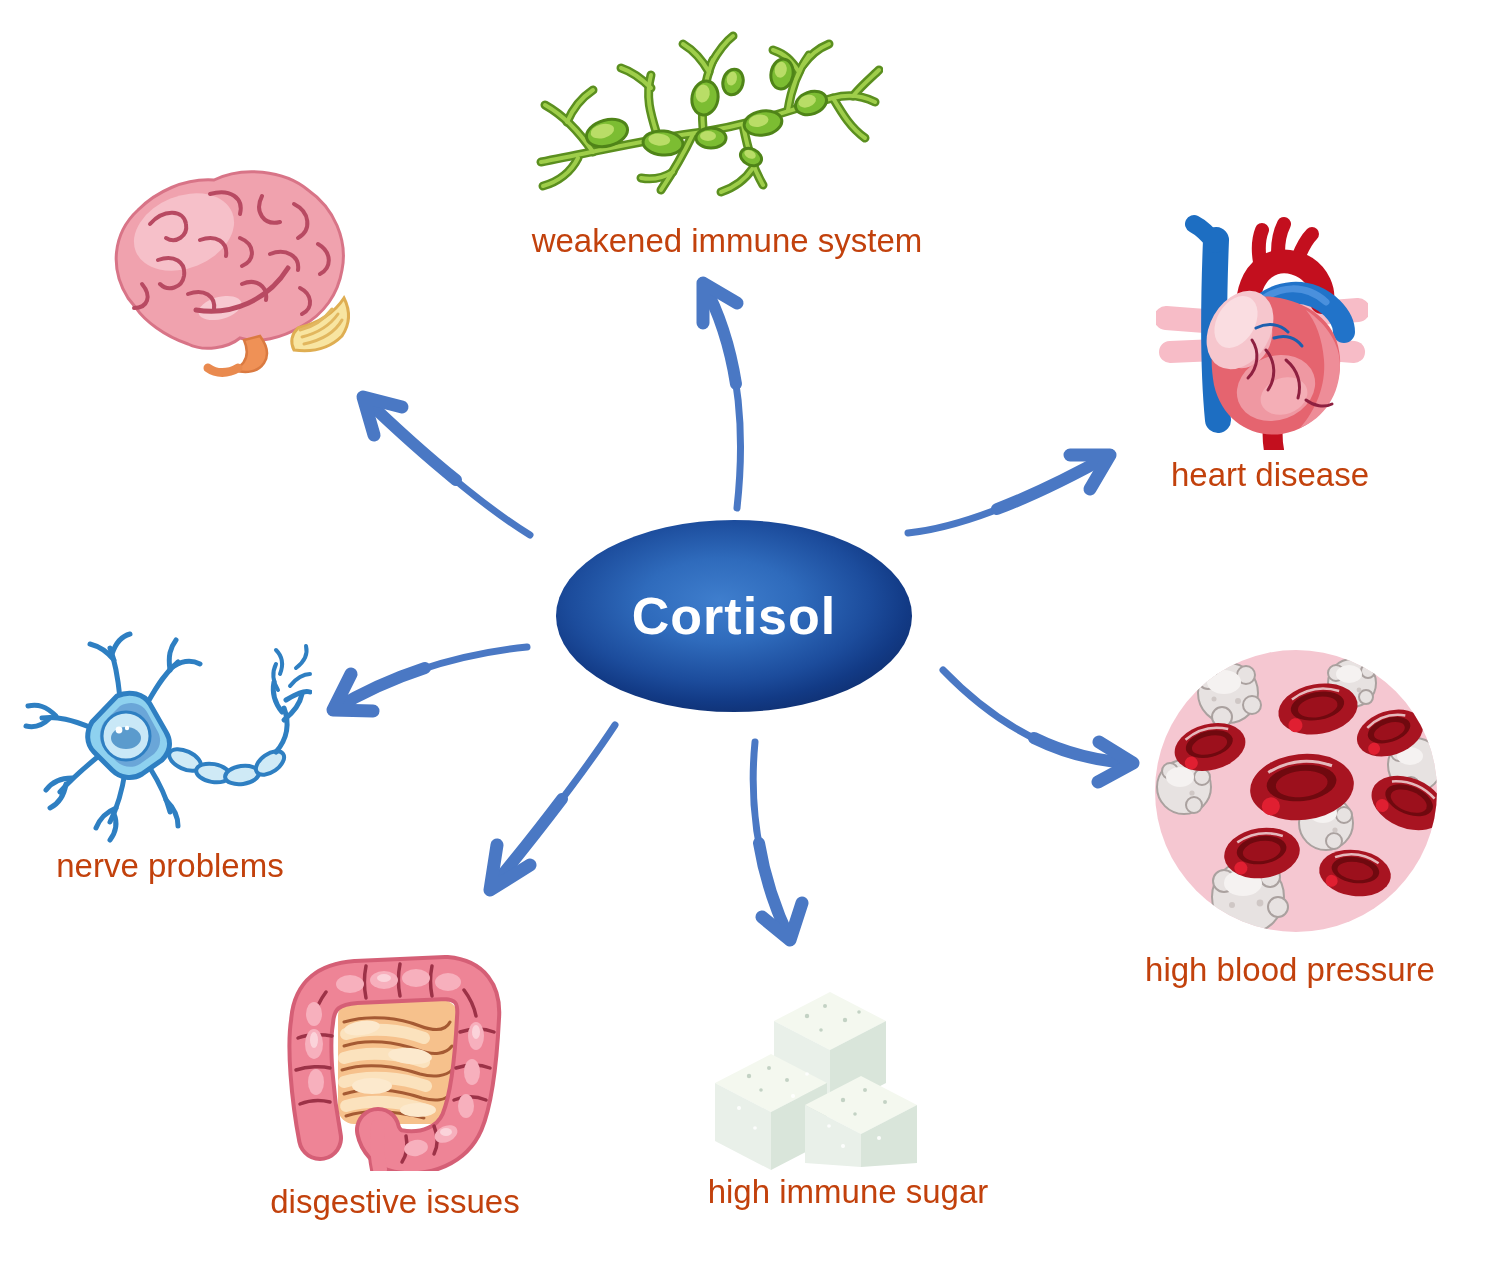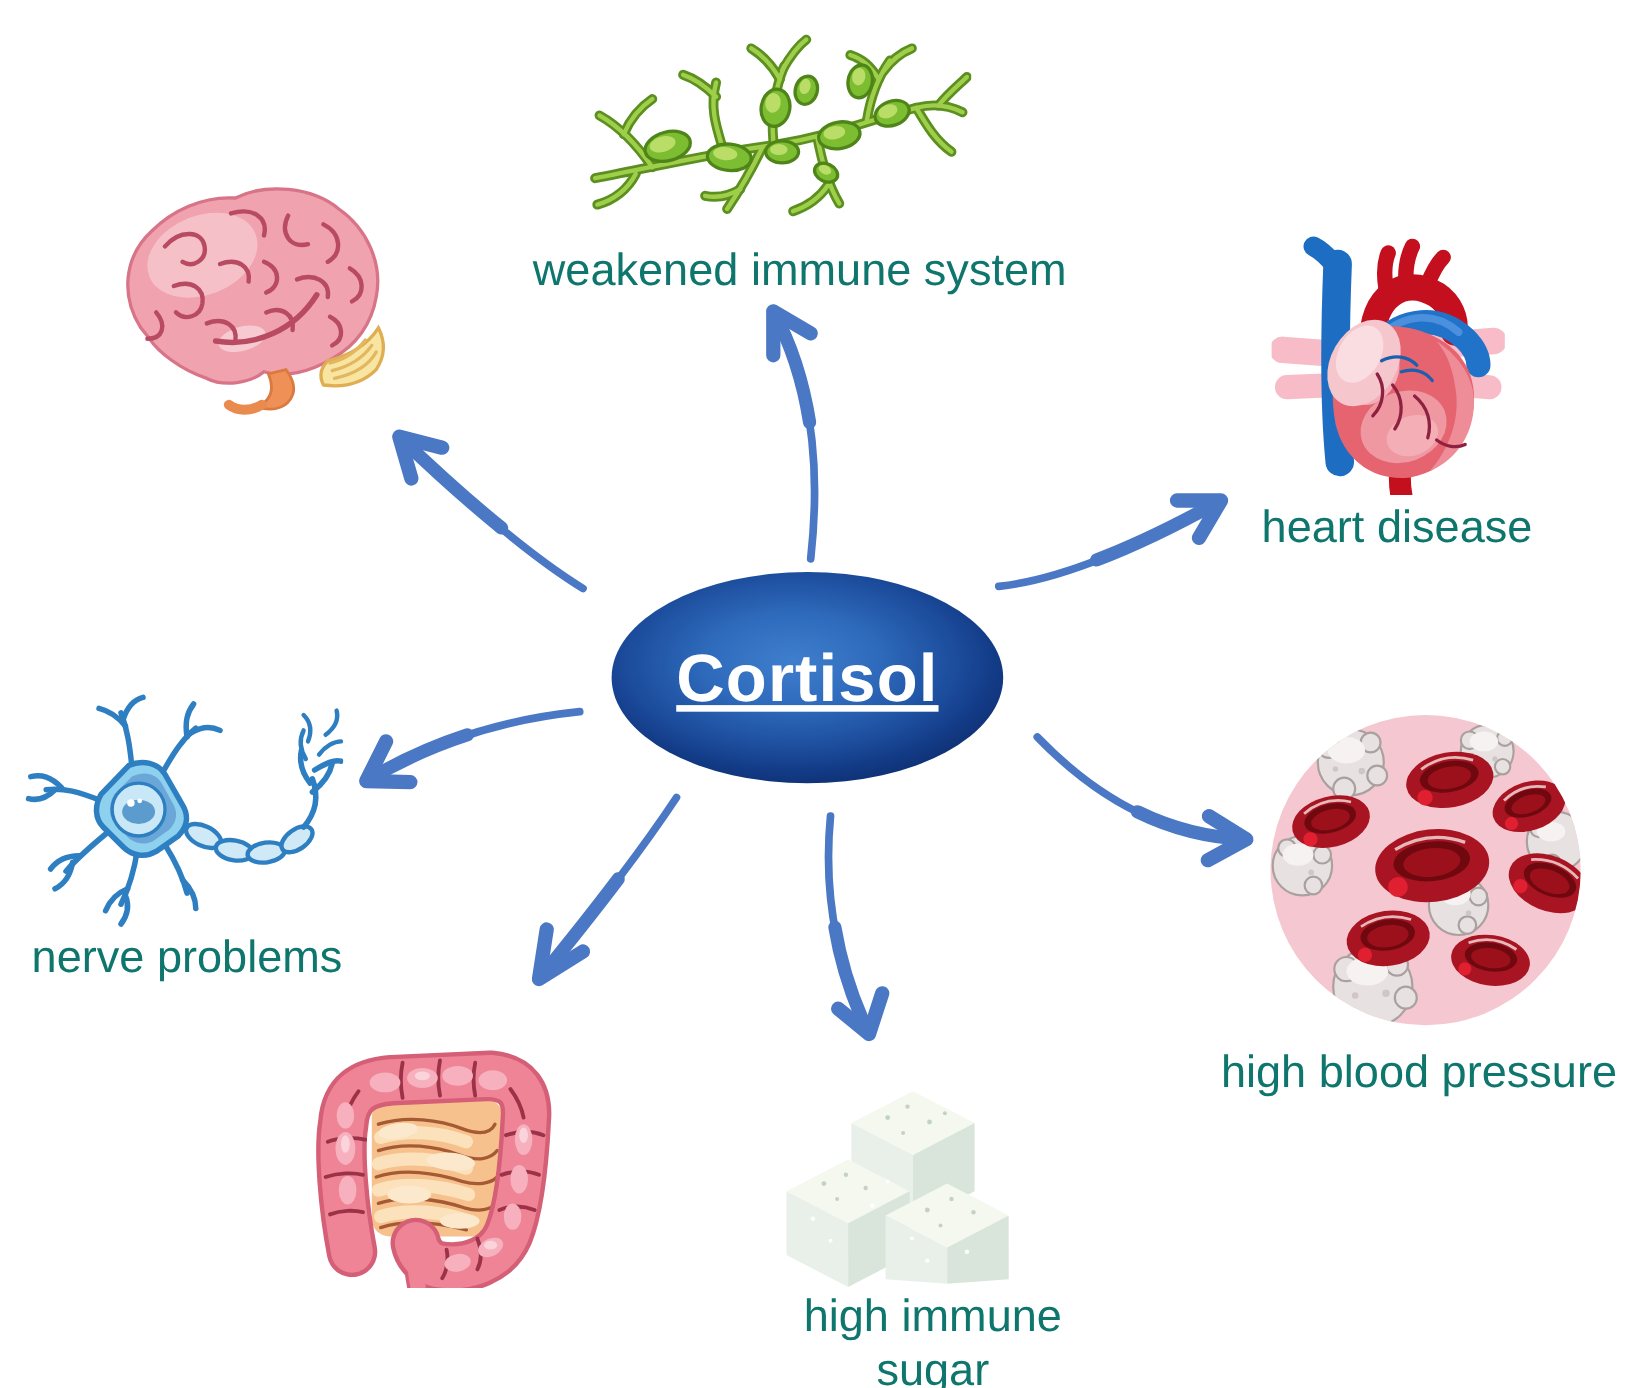--- a/index.html
+++ b/index.html
@@ -1,30 +1,30 @@
 <!DOCTYPE html>
 <html><head>
 <meta charset="utf-8">
 <style>
   html,body{margin:0;padding:0;background:#fff;}
   #stage{position:relative;width:1500px;height:1262px;background:#fff;overflow:hidden;
          font-family:"Liberation Sans", sans-serif;}
   .abs{position:absolute;}
-  .label{position:absolute;font-size:41px;line-height:1.19;color:#0f766e;
+  .label{position:absolute;font-size:33px;line-height:1.19;color:#c2410c;
          white-space:pre-line;font-family:"Liberation Sans", sans-serif;}
   .label.center{text-align:center;}
   #center-ellipse{
     position:absolute;left:556px;top:520px;width:356px;height:192px;
     border-radius:50%;
     background:radial-gradient(ellipse 62% 62% at 46% 42%,
        #3f7ecd 0%, #2f6bbc 35%, #1c4c9c 68%, #123a85 85%, #0f2f70 100%);
     display:flex;align-items:center;justify-content:center;
   }
   #center-ellipse .word{
-    color:#ffffff;font-weight:bold;font-size:61px;letter-spacing:1px;text-decoration:underline;
+    color:#ffffff;font-weight:bold;font-size:52px;letter-spacing:1px;
   }
   svg{display:block;}
 </style>
 </head>
 <body>
 
 <div id="stage">
 
   <svg class="abs" style="left:0;top:0" width="1500" height="1262" viewBox="0 0 1500 1262">
     <g stroke="#4a78c4" fill="none" stroke-linecap="round" stroke-linejoin="round">
@@ -494,16 +494,17 @@
 
   <div class="label center" style="left:377px;top:221px;width:700px">weakened immune system</div>
 
 
   <div class="label center" style="left:1130px;top:455px;width:280px">heart disease</div>
 
   <div class="label center" style="left:10px;top:846px;width:320px">nerve problems</div>
 
   <div class="label center" style="left:1095px;top:950px;width:390px">high blood pressure</div>
 
+  <div class="label center" style="left:230px;top:1182px;width:330px">disgestive issues</div>
 
   <div class="label center" style="left:678px;top:1172px;width:340px">high immune sugar</div>
 
 </div>
 
 </body></html>

